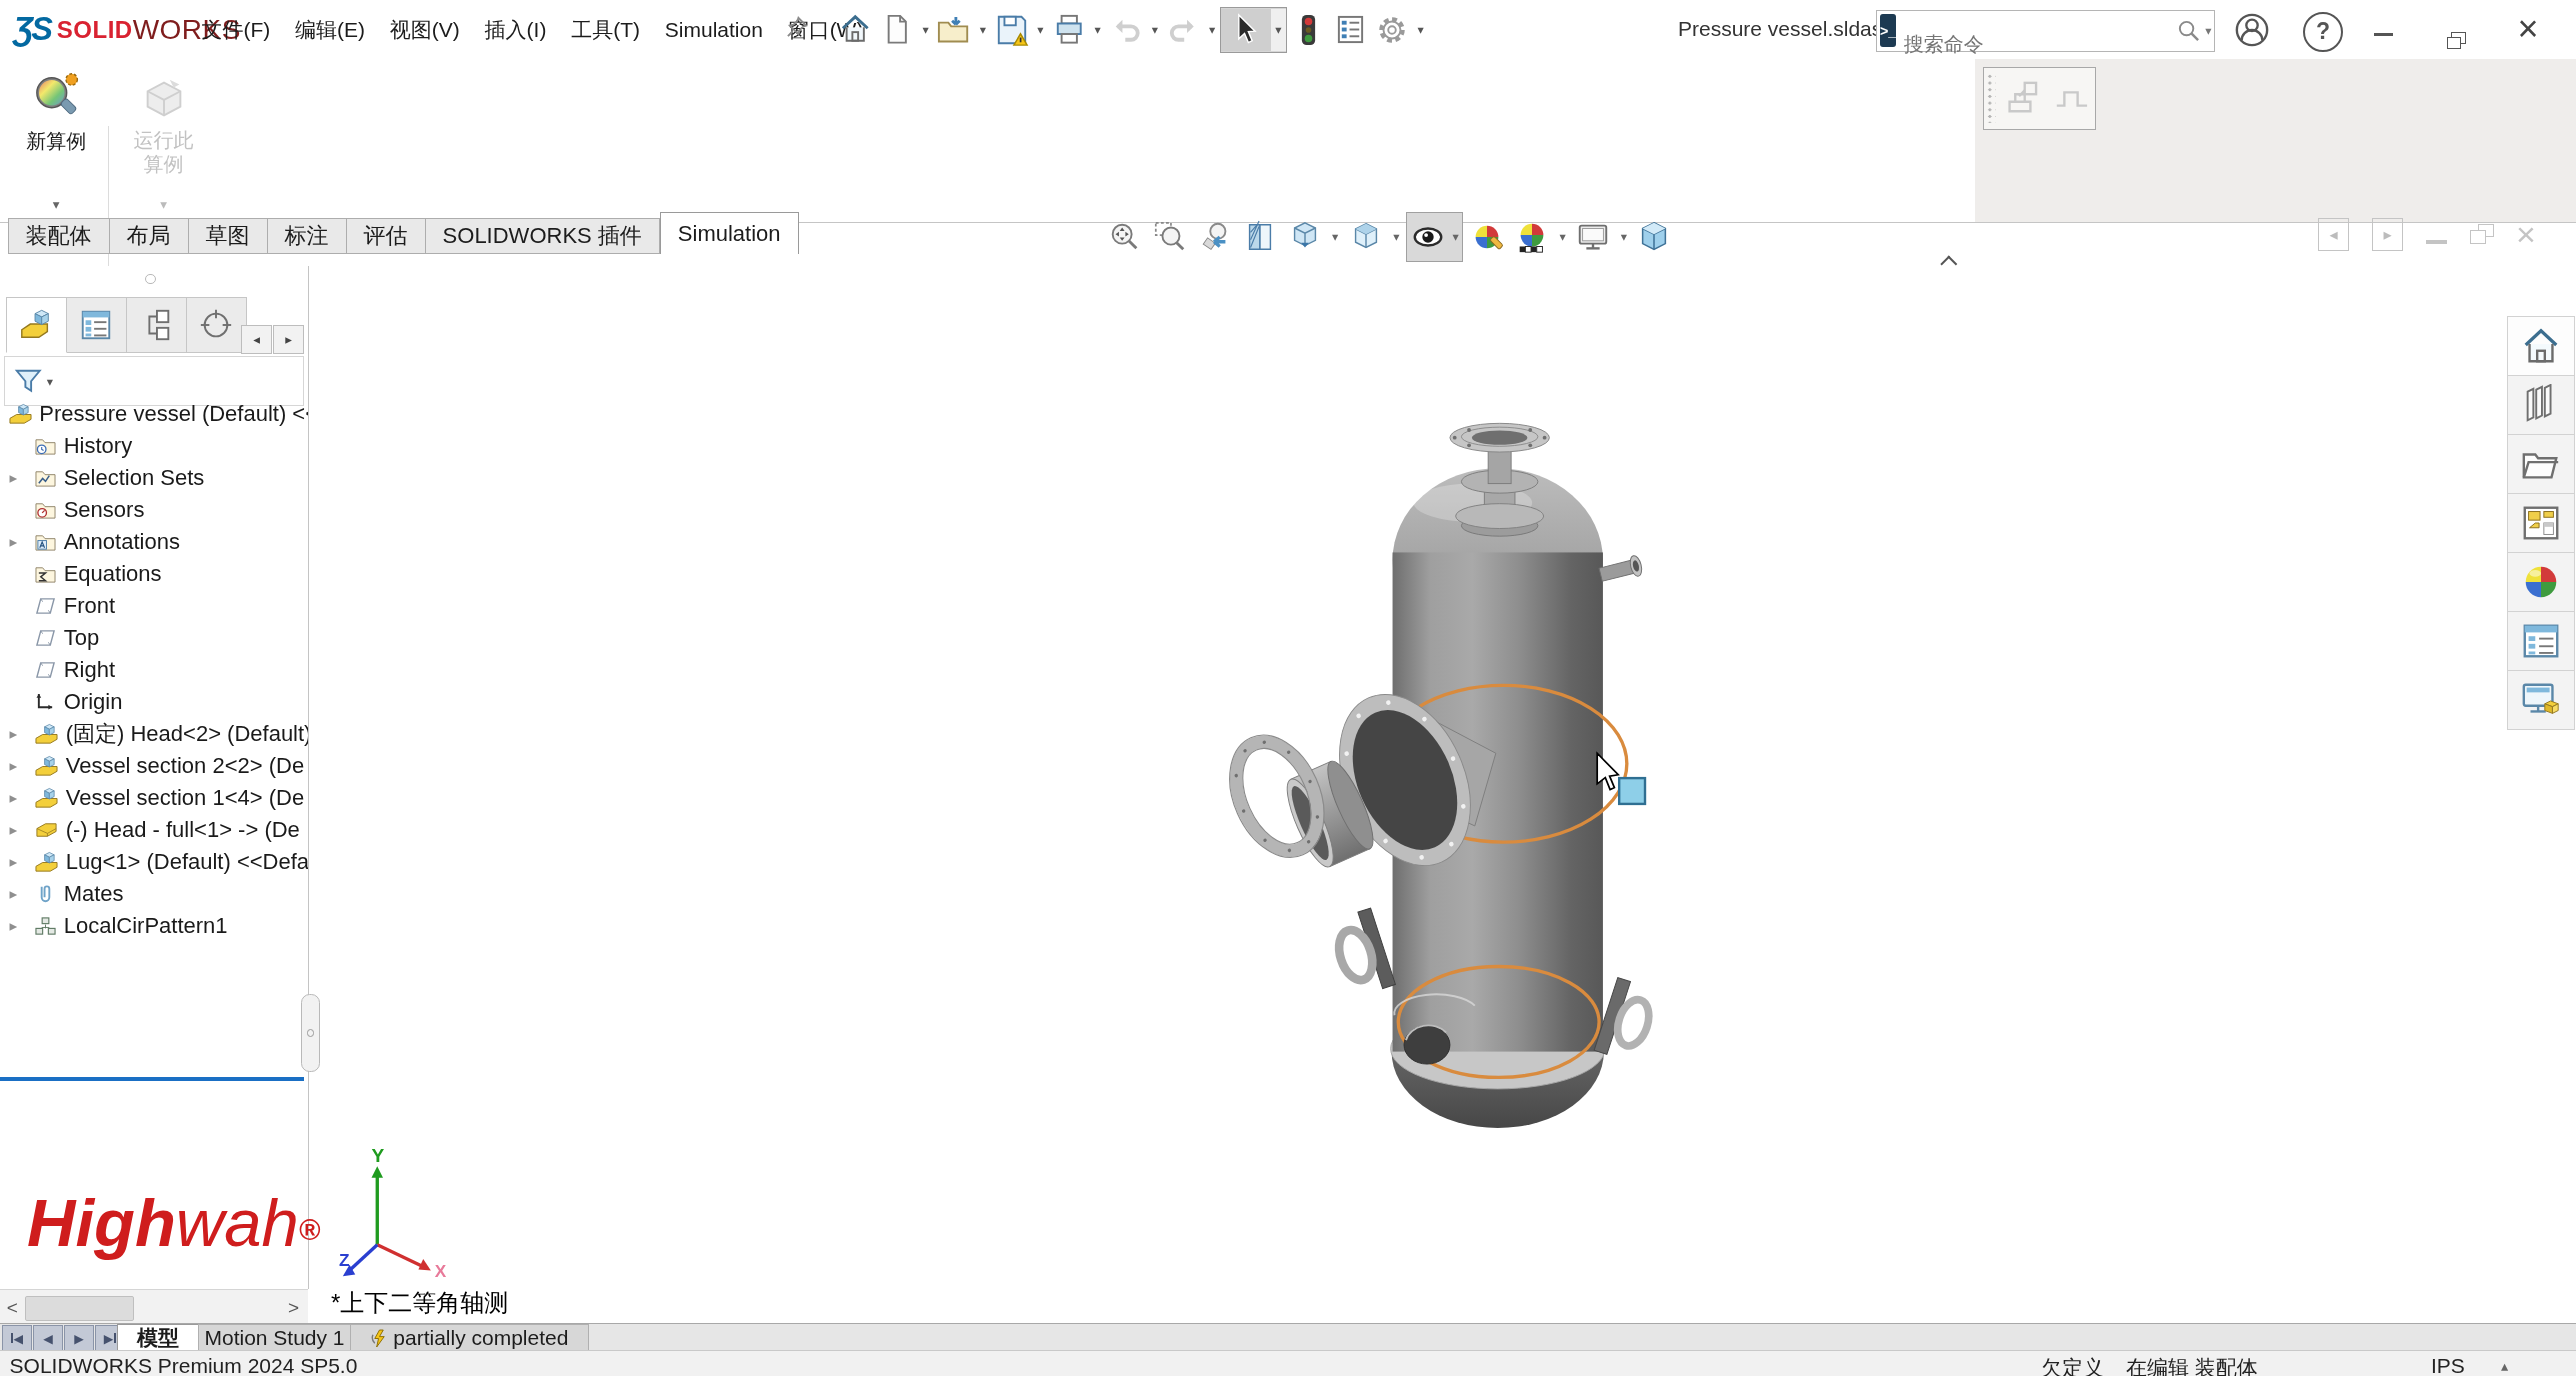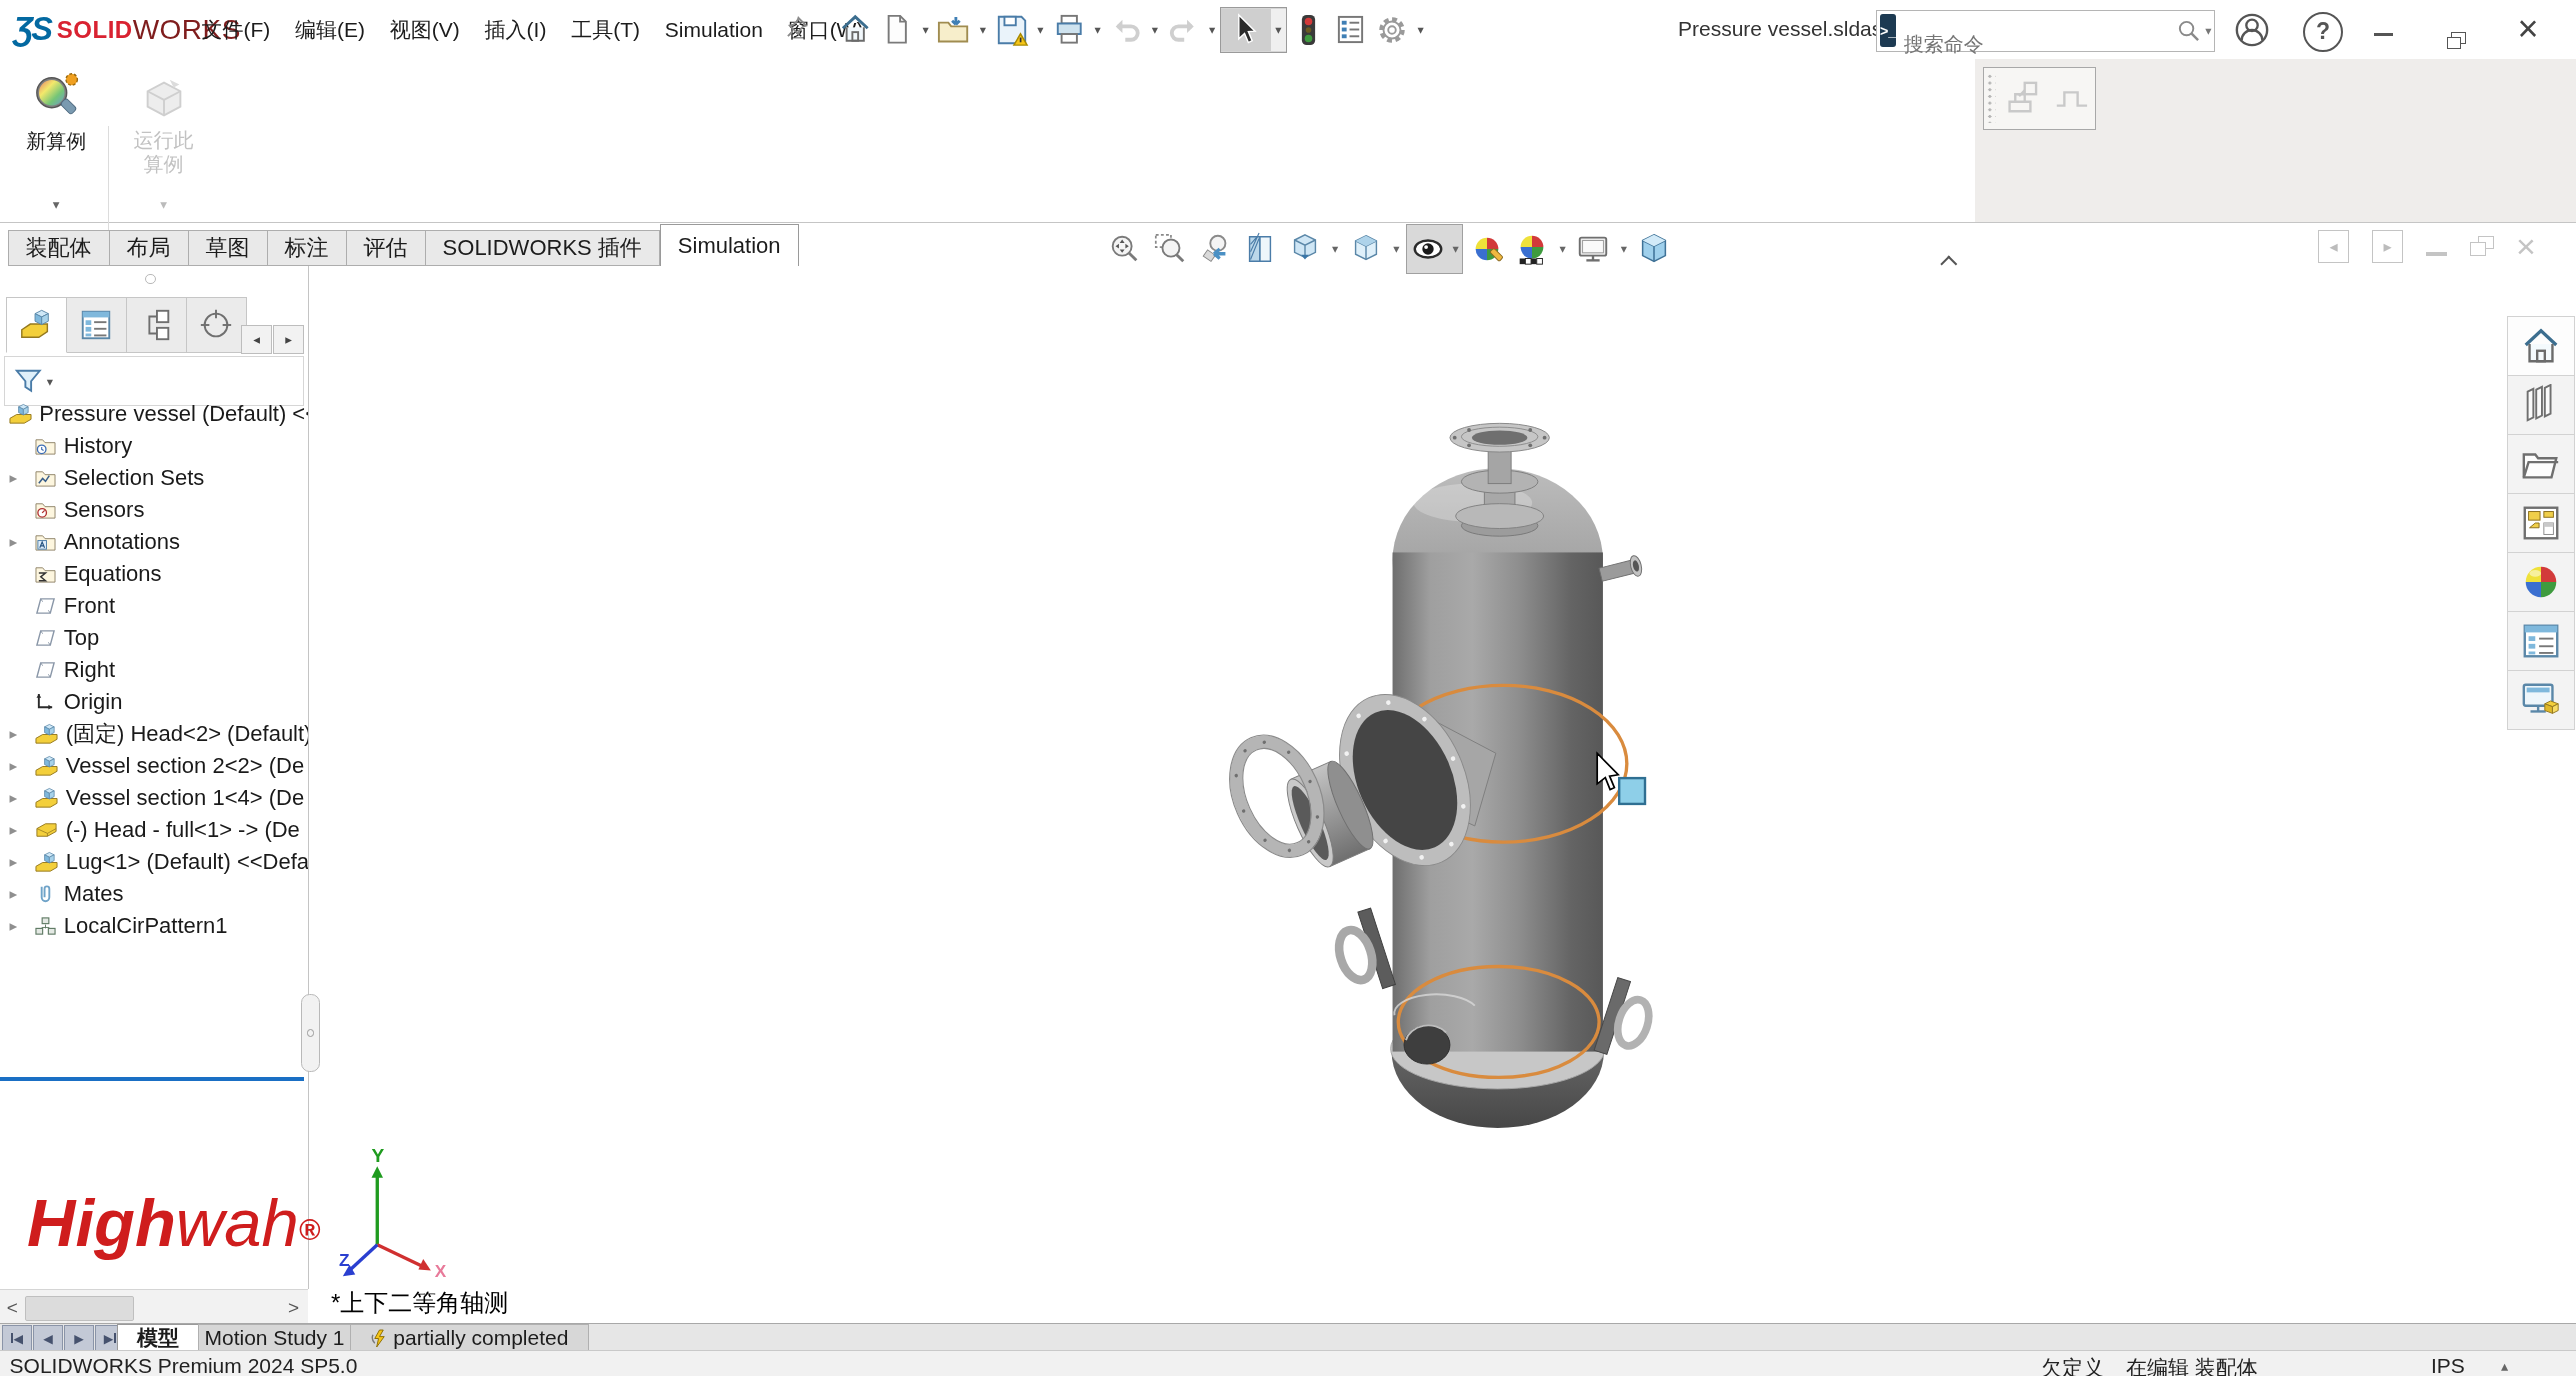--- a/index.html
+++ b/index.html
@@ -40,21 +40,21 @@
   .bigbtn.disabled .blabel{color:#c2c2c2;}
   .bigbtn .bcaret{position:absolute;bottom:3.8px;left:0;right:0;font-size:13.4px;color:#666;}
   .bigbtn.disabled .bcaret{color:#bbb;}
   .rsep{position:absolute;left:108px;top:67px;width:1px;height:145px;background:#dcdcdc;}
   .chev{position:absolute;left:1941px;top:193px;width:15.3px;height:15.3px;}
   .chev:before{content:"";position:absolute;left:1.9px;top:5.7px;width:9.6px;height:9.6px;border-top:2.9px solid #555;border-left:2.9px solid #555;transform:rotate(45deg);}
   .ribbon-right{left:1975px;top:59px;width:601px;height:163px;background:#efedeb;border-bottom:1px solid #c5c5c5;}
   .floatbar{position:absolute;left:7.6px;top:7.6px;width:111px;height:61px;background:#f7f6f4;border:1px solid #a8a8a8;display:flex;align-items:center;}
   .dots{width:9.6px;height:50px;margin-left:2.9px;background-image:radial-gradient(#b5b5b5 1.5px,transparent 1.7px);background-size:7.6px 6.7px;}
   
-  .tabrow{left:0;top:222px;width:2232px;height:44px;}
+  .tabrow{left:0;top:210px;width:2232px;height:44px;}
   .ctabs{position:absolute;left:7.6px;top:2.9px;display:flex;align-items:flex-end;height:41px;}
   .ctab{height:34px;line-height:34px;padding:0 17px;font-size:22px;color:#1c1c1c;background:#e9e9e9;
         border:1px solid #adadad;border-left-width:0;}
   .ctab:first-child{border-left-width:1px;}
   .ctab.active{height:41px;line-height:41px;background:#fff;border:1px solid #9a9a9a;border-bottom:none;font-weight:400;}
   
   .hud{position:absolute;left:1104px;top:1.9px;height:50px;display:flex;align-items:center;gap:2.9px;}
   .hudbtn{width:42px;height:46px;display:flex;align-items:center;justify-content:center;}
   .hudcaret{font-size:12.4px;color:#666;width:13.4px;text-align:center;}
   .hud-pressed{display:flex;align-items:center;background:#d9d9d9;border:1px solid #a0a0a0;height:48px;}

